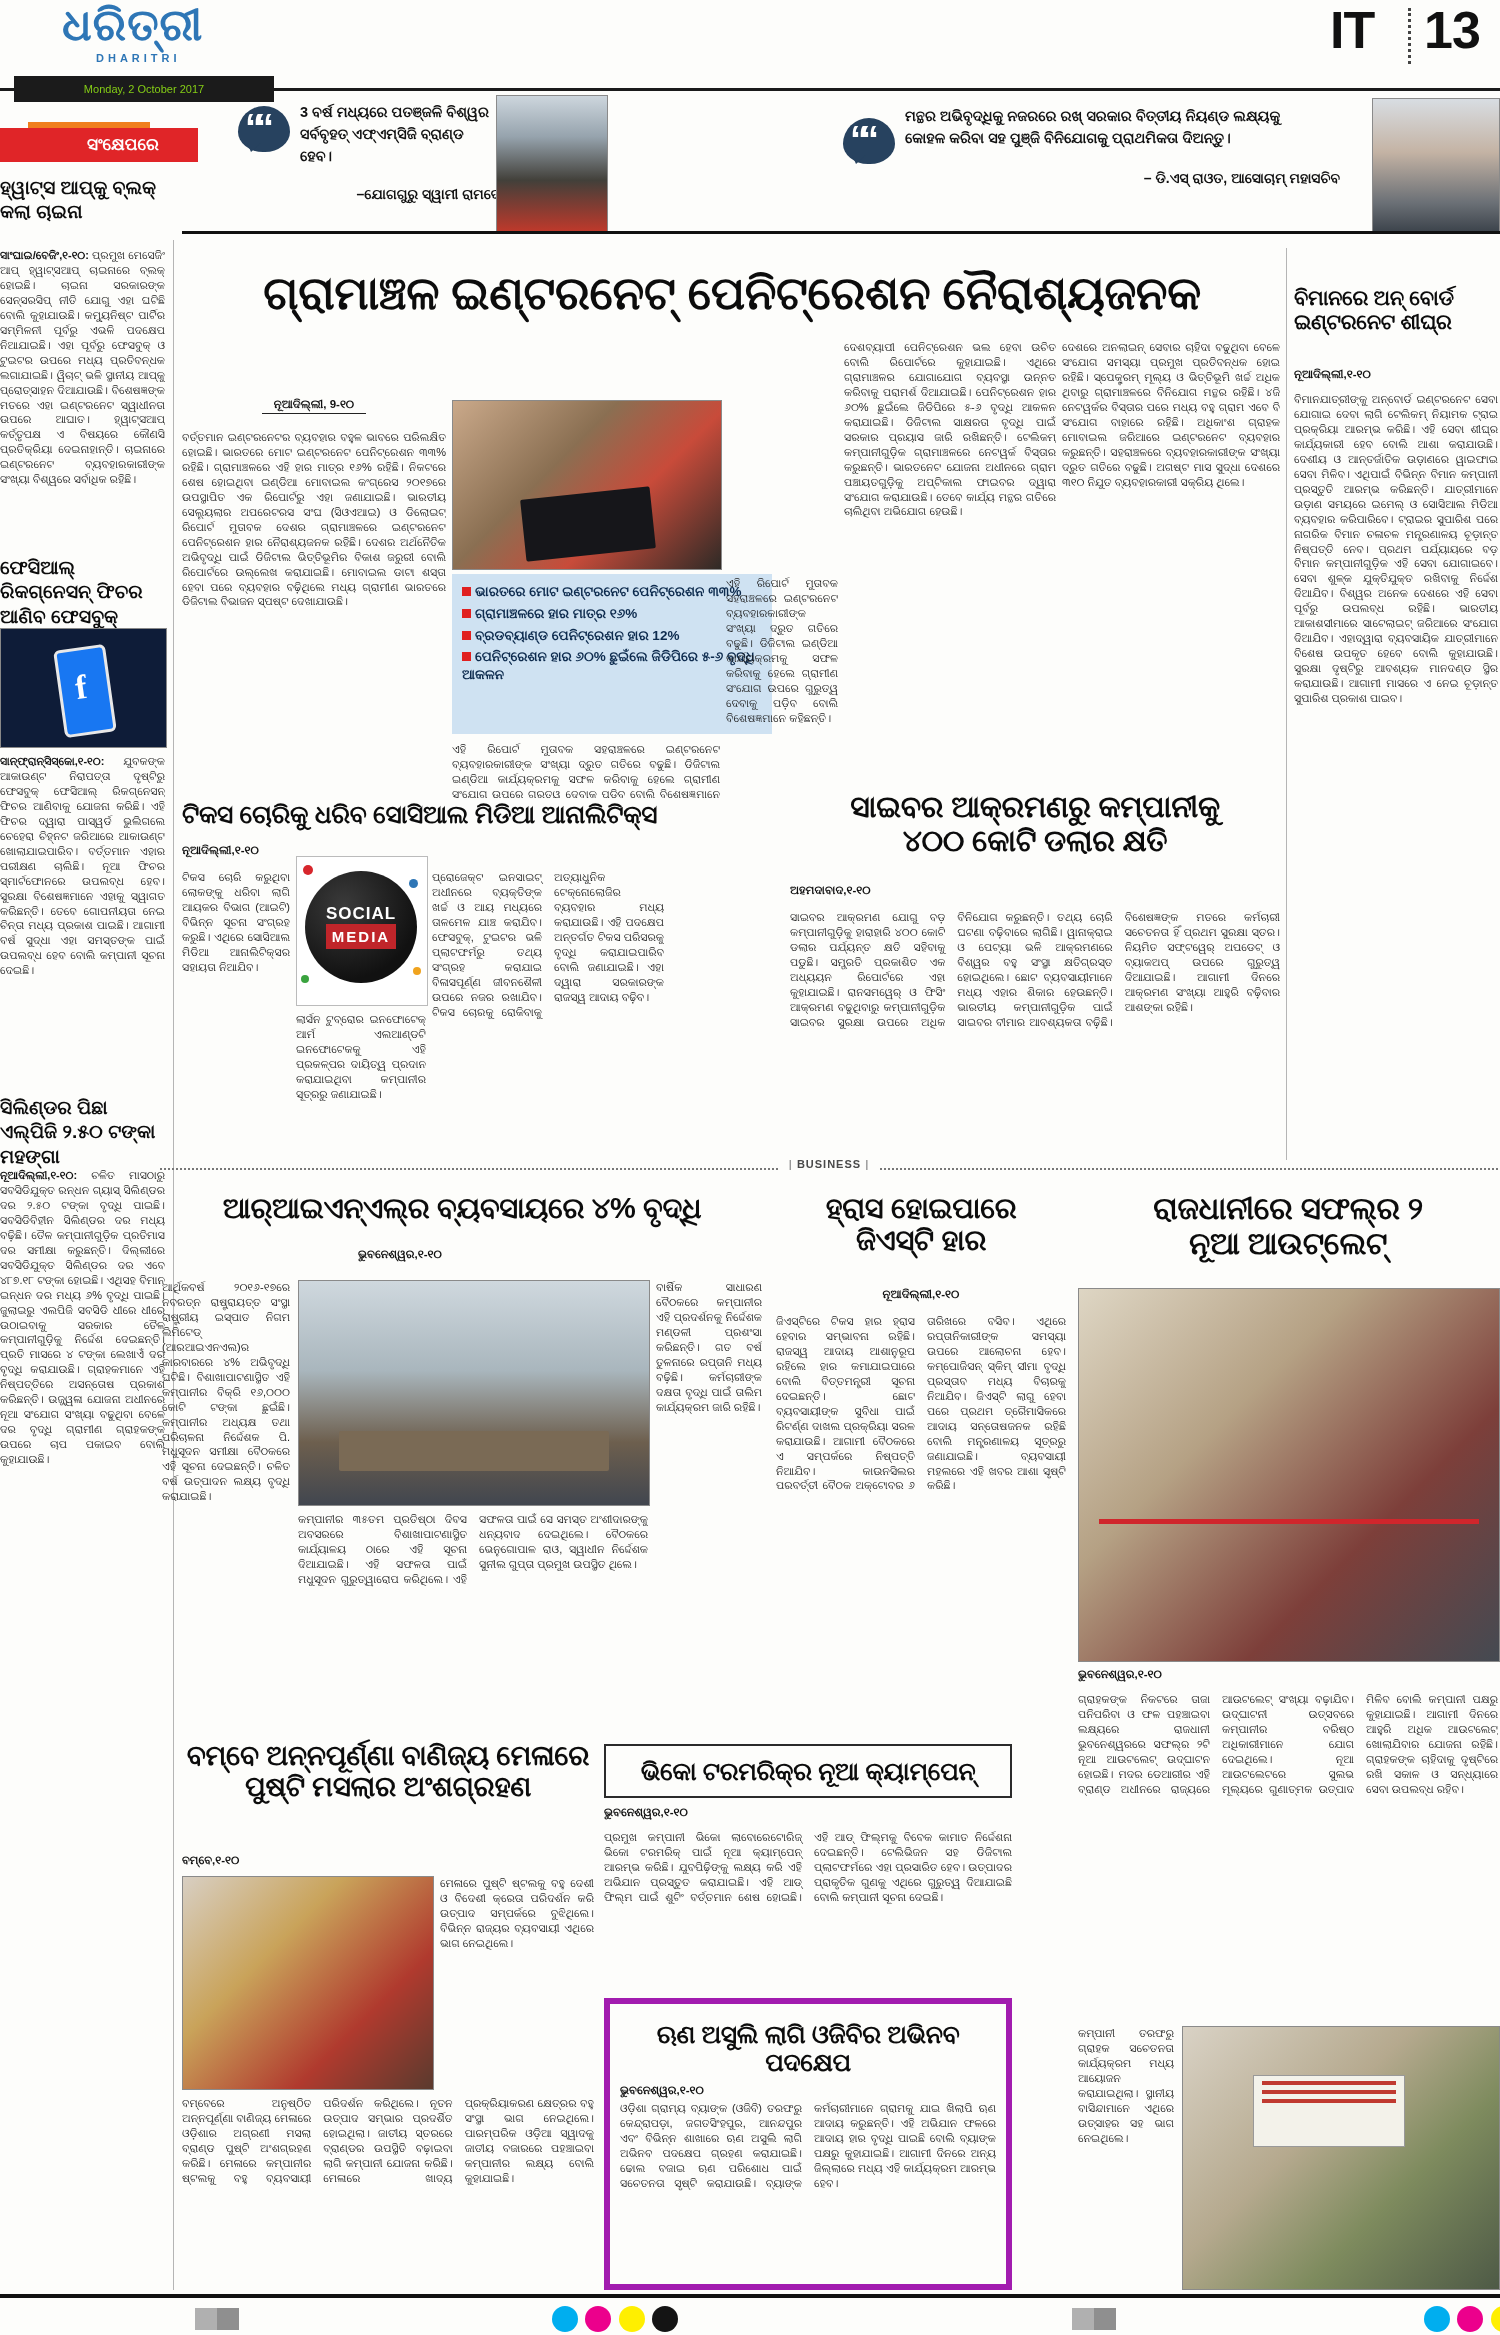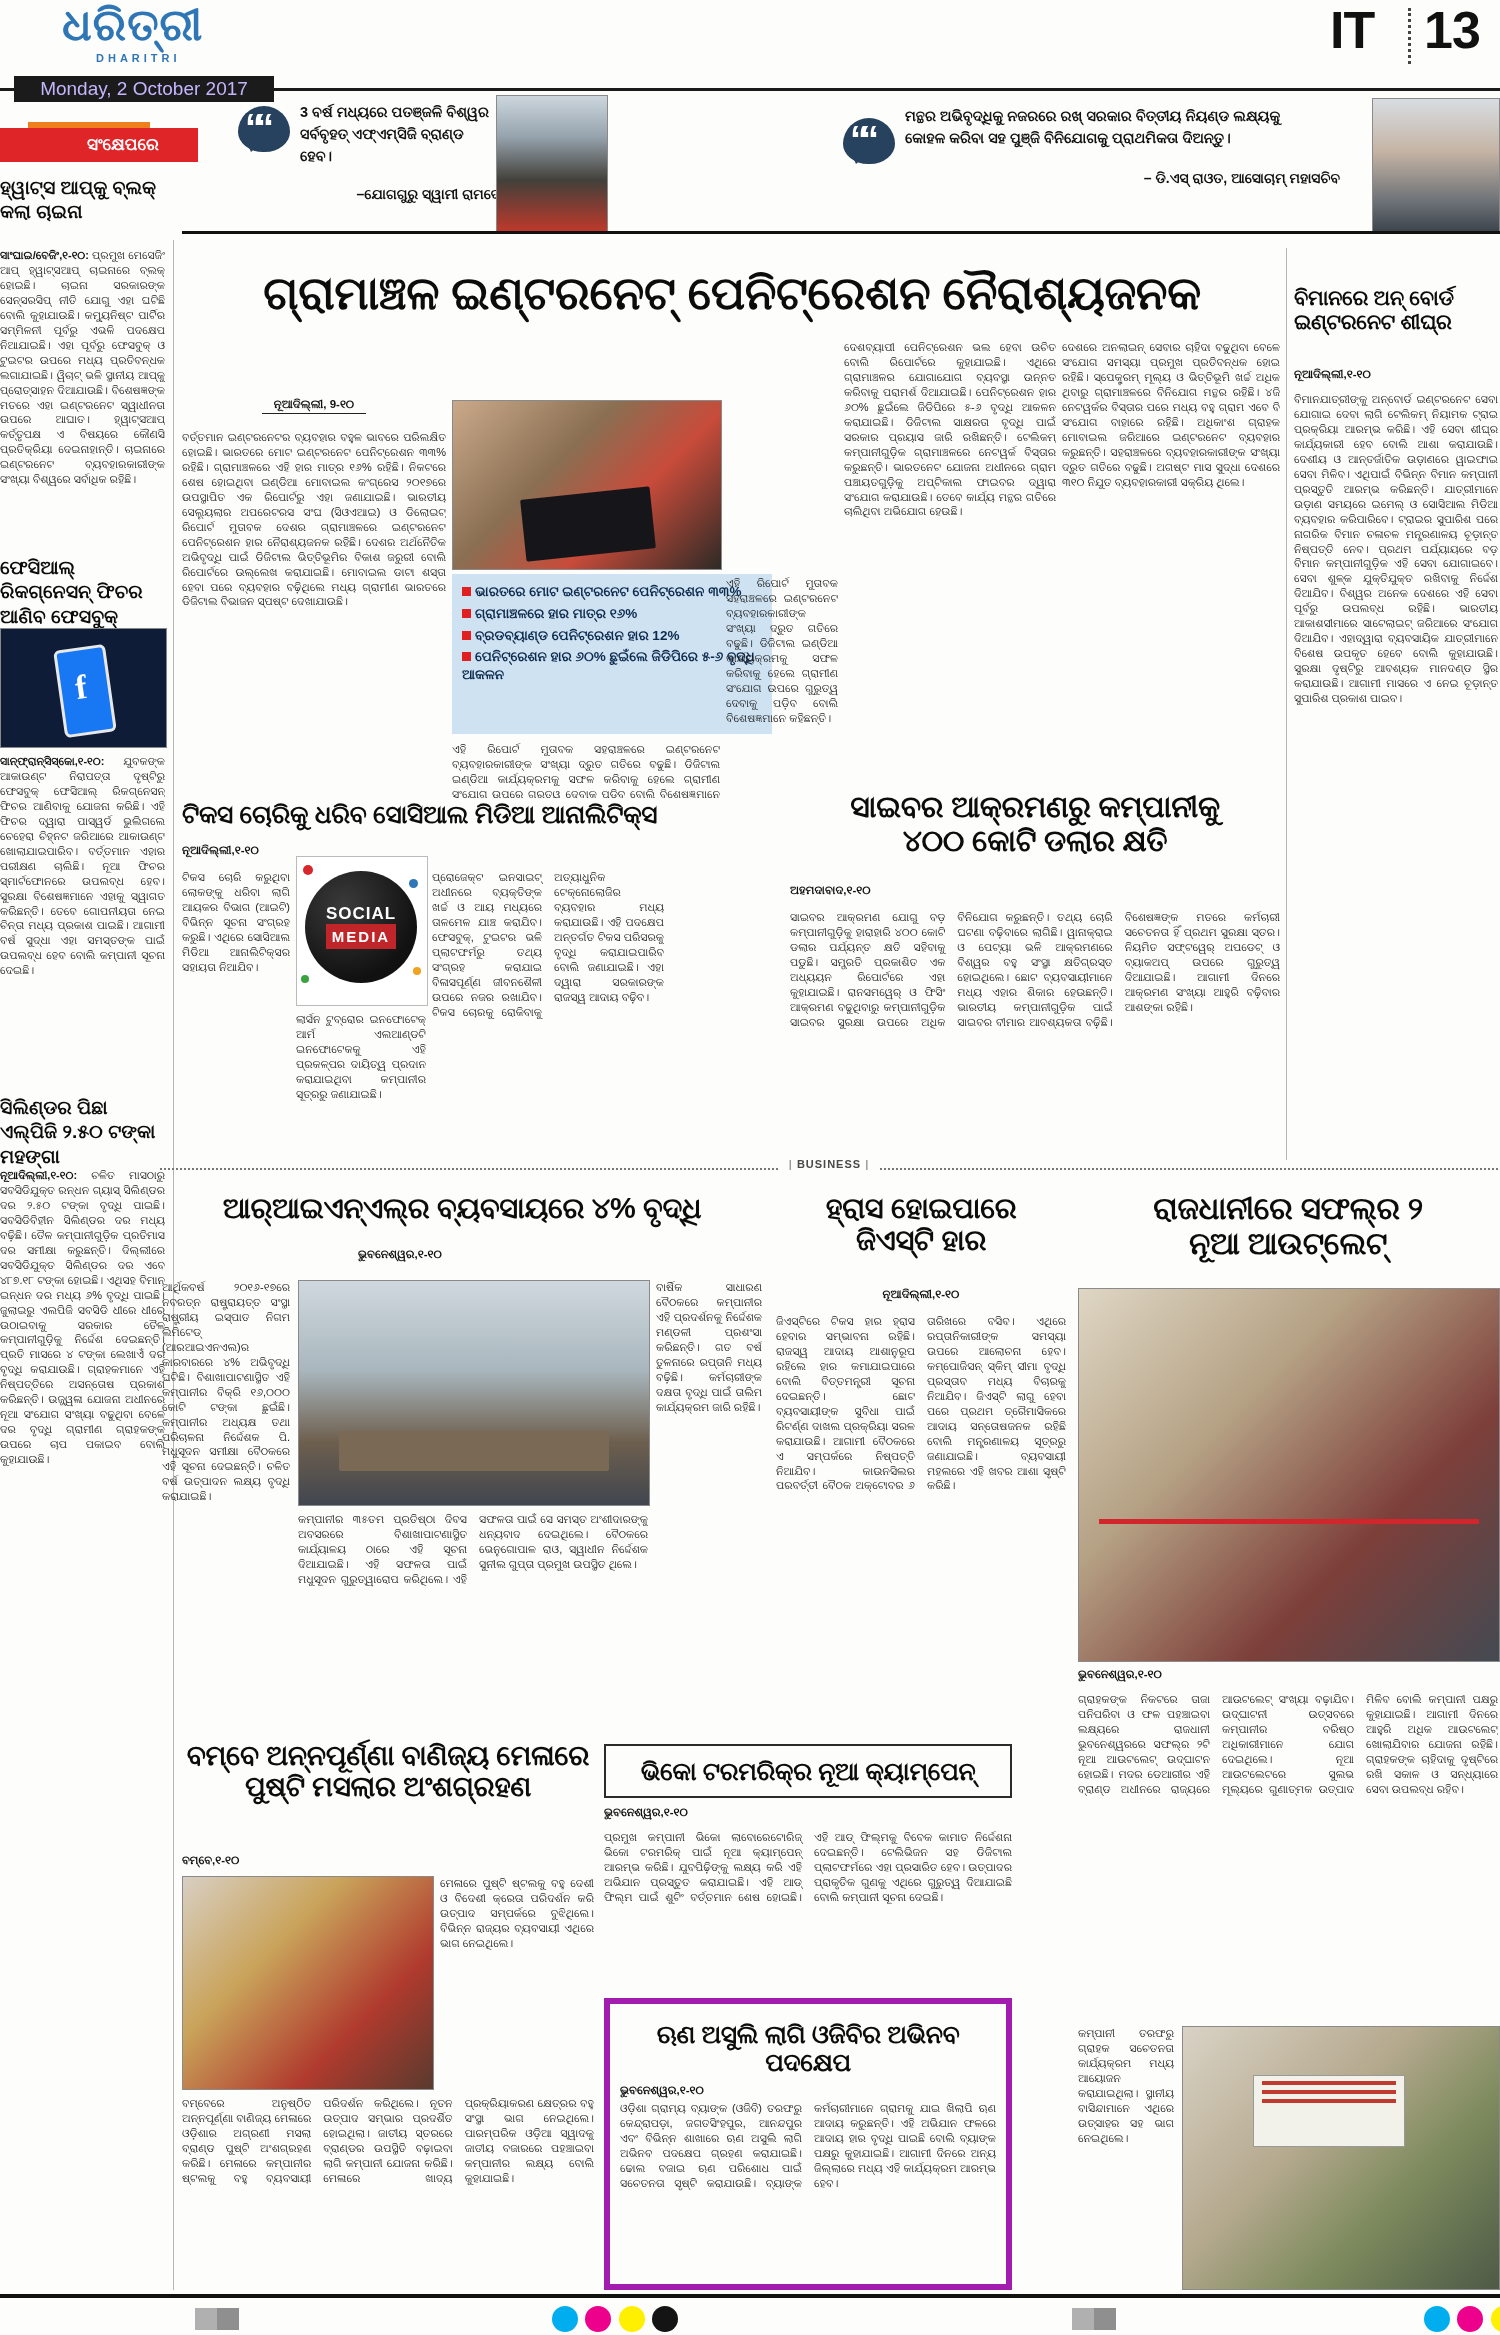--- a/index.html
+++ b/index.html
@@ -2,21 +2,21 @@
 <html><head>
 <meta charset="utf-8">
 <style>
   html,body{margin:0;padding:0;background:#e8e8e4;}
   .page{position:relative;width:1500px;height:2335px;background:#fdfdfb;margin:0 auto;
         font-family:"Liberation Sans","DejaVu Sans",sans-serif;overflow:hidden;}
   .abs{position:absolute;}
   
   .logo{font-weight:bold;color:#2e76b6;font-size:44px;letter-spacing:1px;}
   .logo-latin{font-weight:bold;color:#2e76b6;font-size:11px;letter-spacing:4px;}
-  .datebar{background:#1b1b1b;color:#c4b5fd;font-size:19px;display:flex;align-items:center;justify-content:center;}
+  .datebar{background:#1b1b1b;color:#84cc16;font-size:11px;display:flex;align-items:center;justify-content:center;}
   .mrule{background:#1b1b1b;}
   .pgsec{font-weight:bold;color:#111;font-size:52px;letter-spacing:-1px;}
   .pgdiv{border-left:3px dotted #444;}
   
   .brief-orange{background:#f07f1e;}
   .brief-red{background:#e02528;color:#fff;font-weight:bold;font-size:17px;display:flex;align-items:center;justify-content:center;}
   .qicon{background:#27425f;border-radius:50% 50% 48% 48%/56% 56% 44% 44%;position:absolute;}
   .qicon::before{content:"““";position:absolute;left:7px;top:2px;color:#fff;font-size:38px;font-weight:bold;letter-spacing:-9px;line-height:1.1;}
   .qicon::after{content:"";position:absolute;left:9px;bottom:-9px;border:9px solid transparent;border-top-color:#27425f;border-left-width:4px;border-right-width:10px;}
   .qtext{font-size:14.5px;font-weight:600;color:#111;line-height:1.5;}

